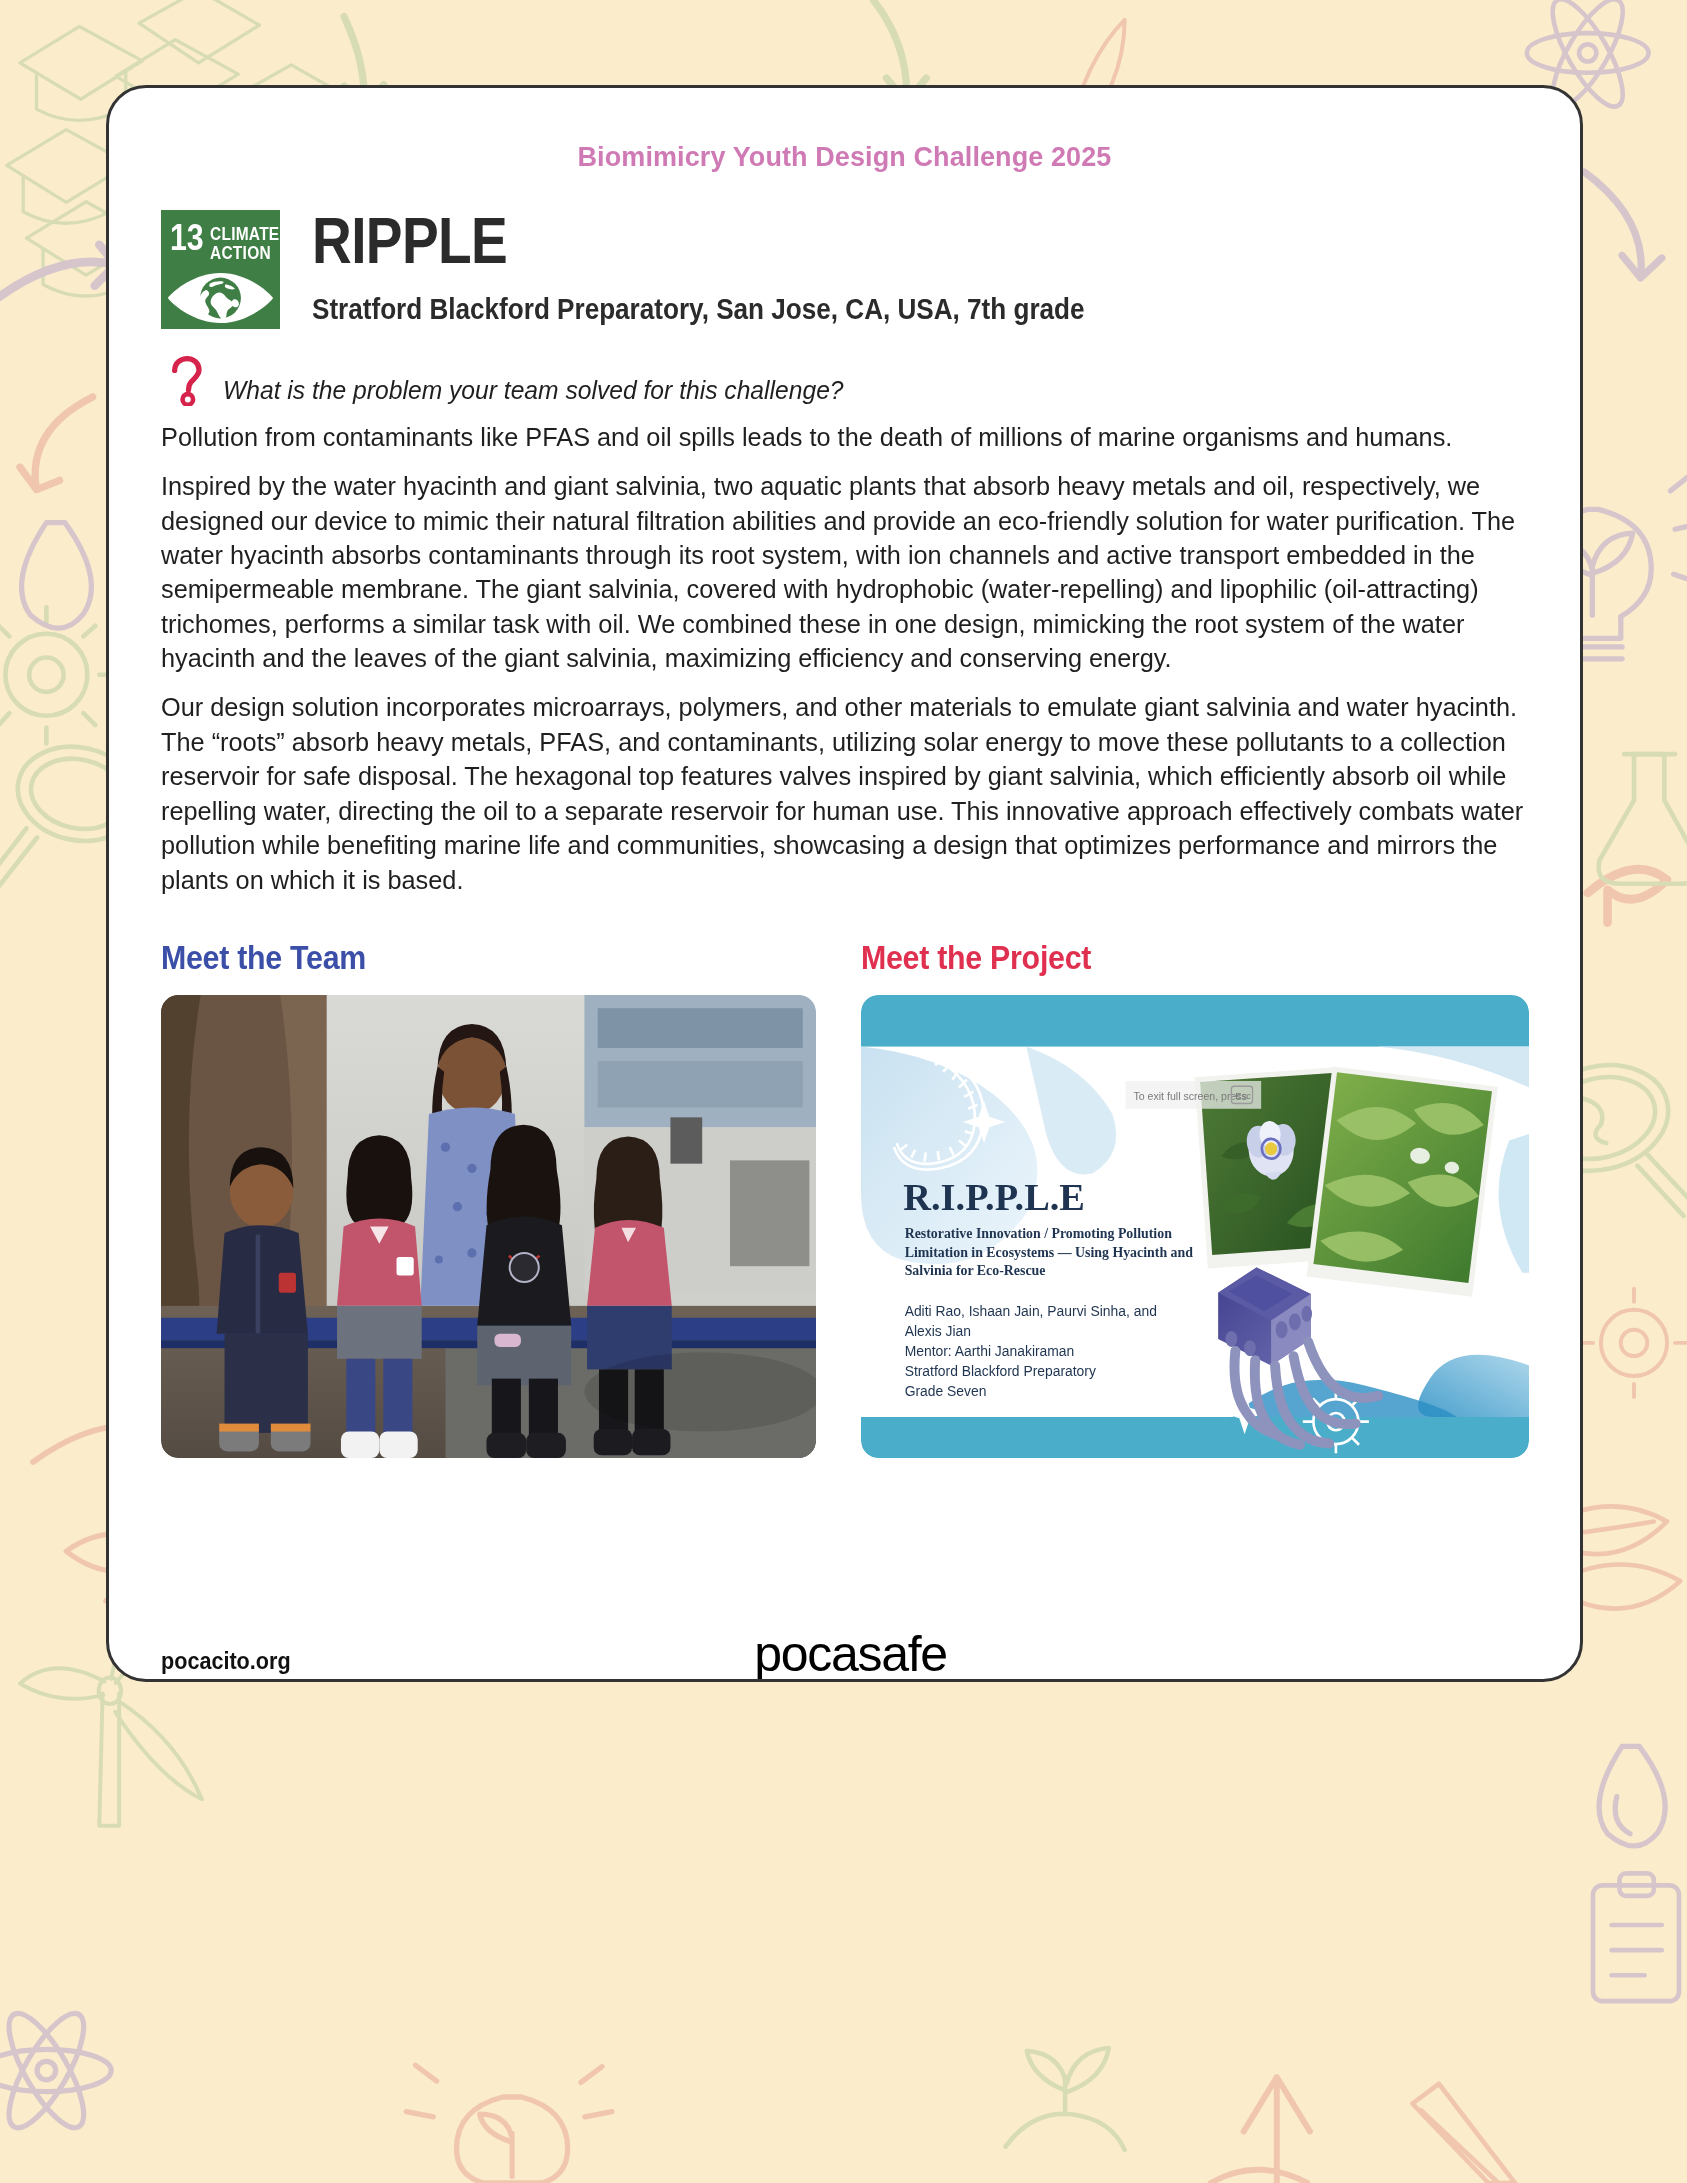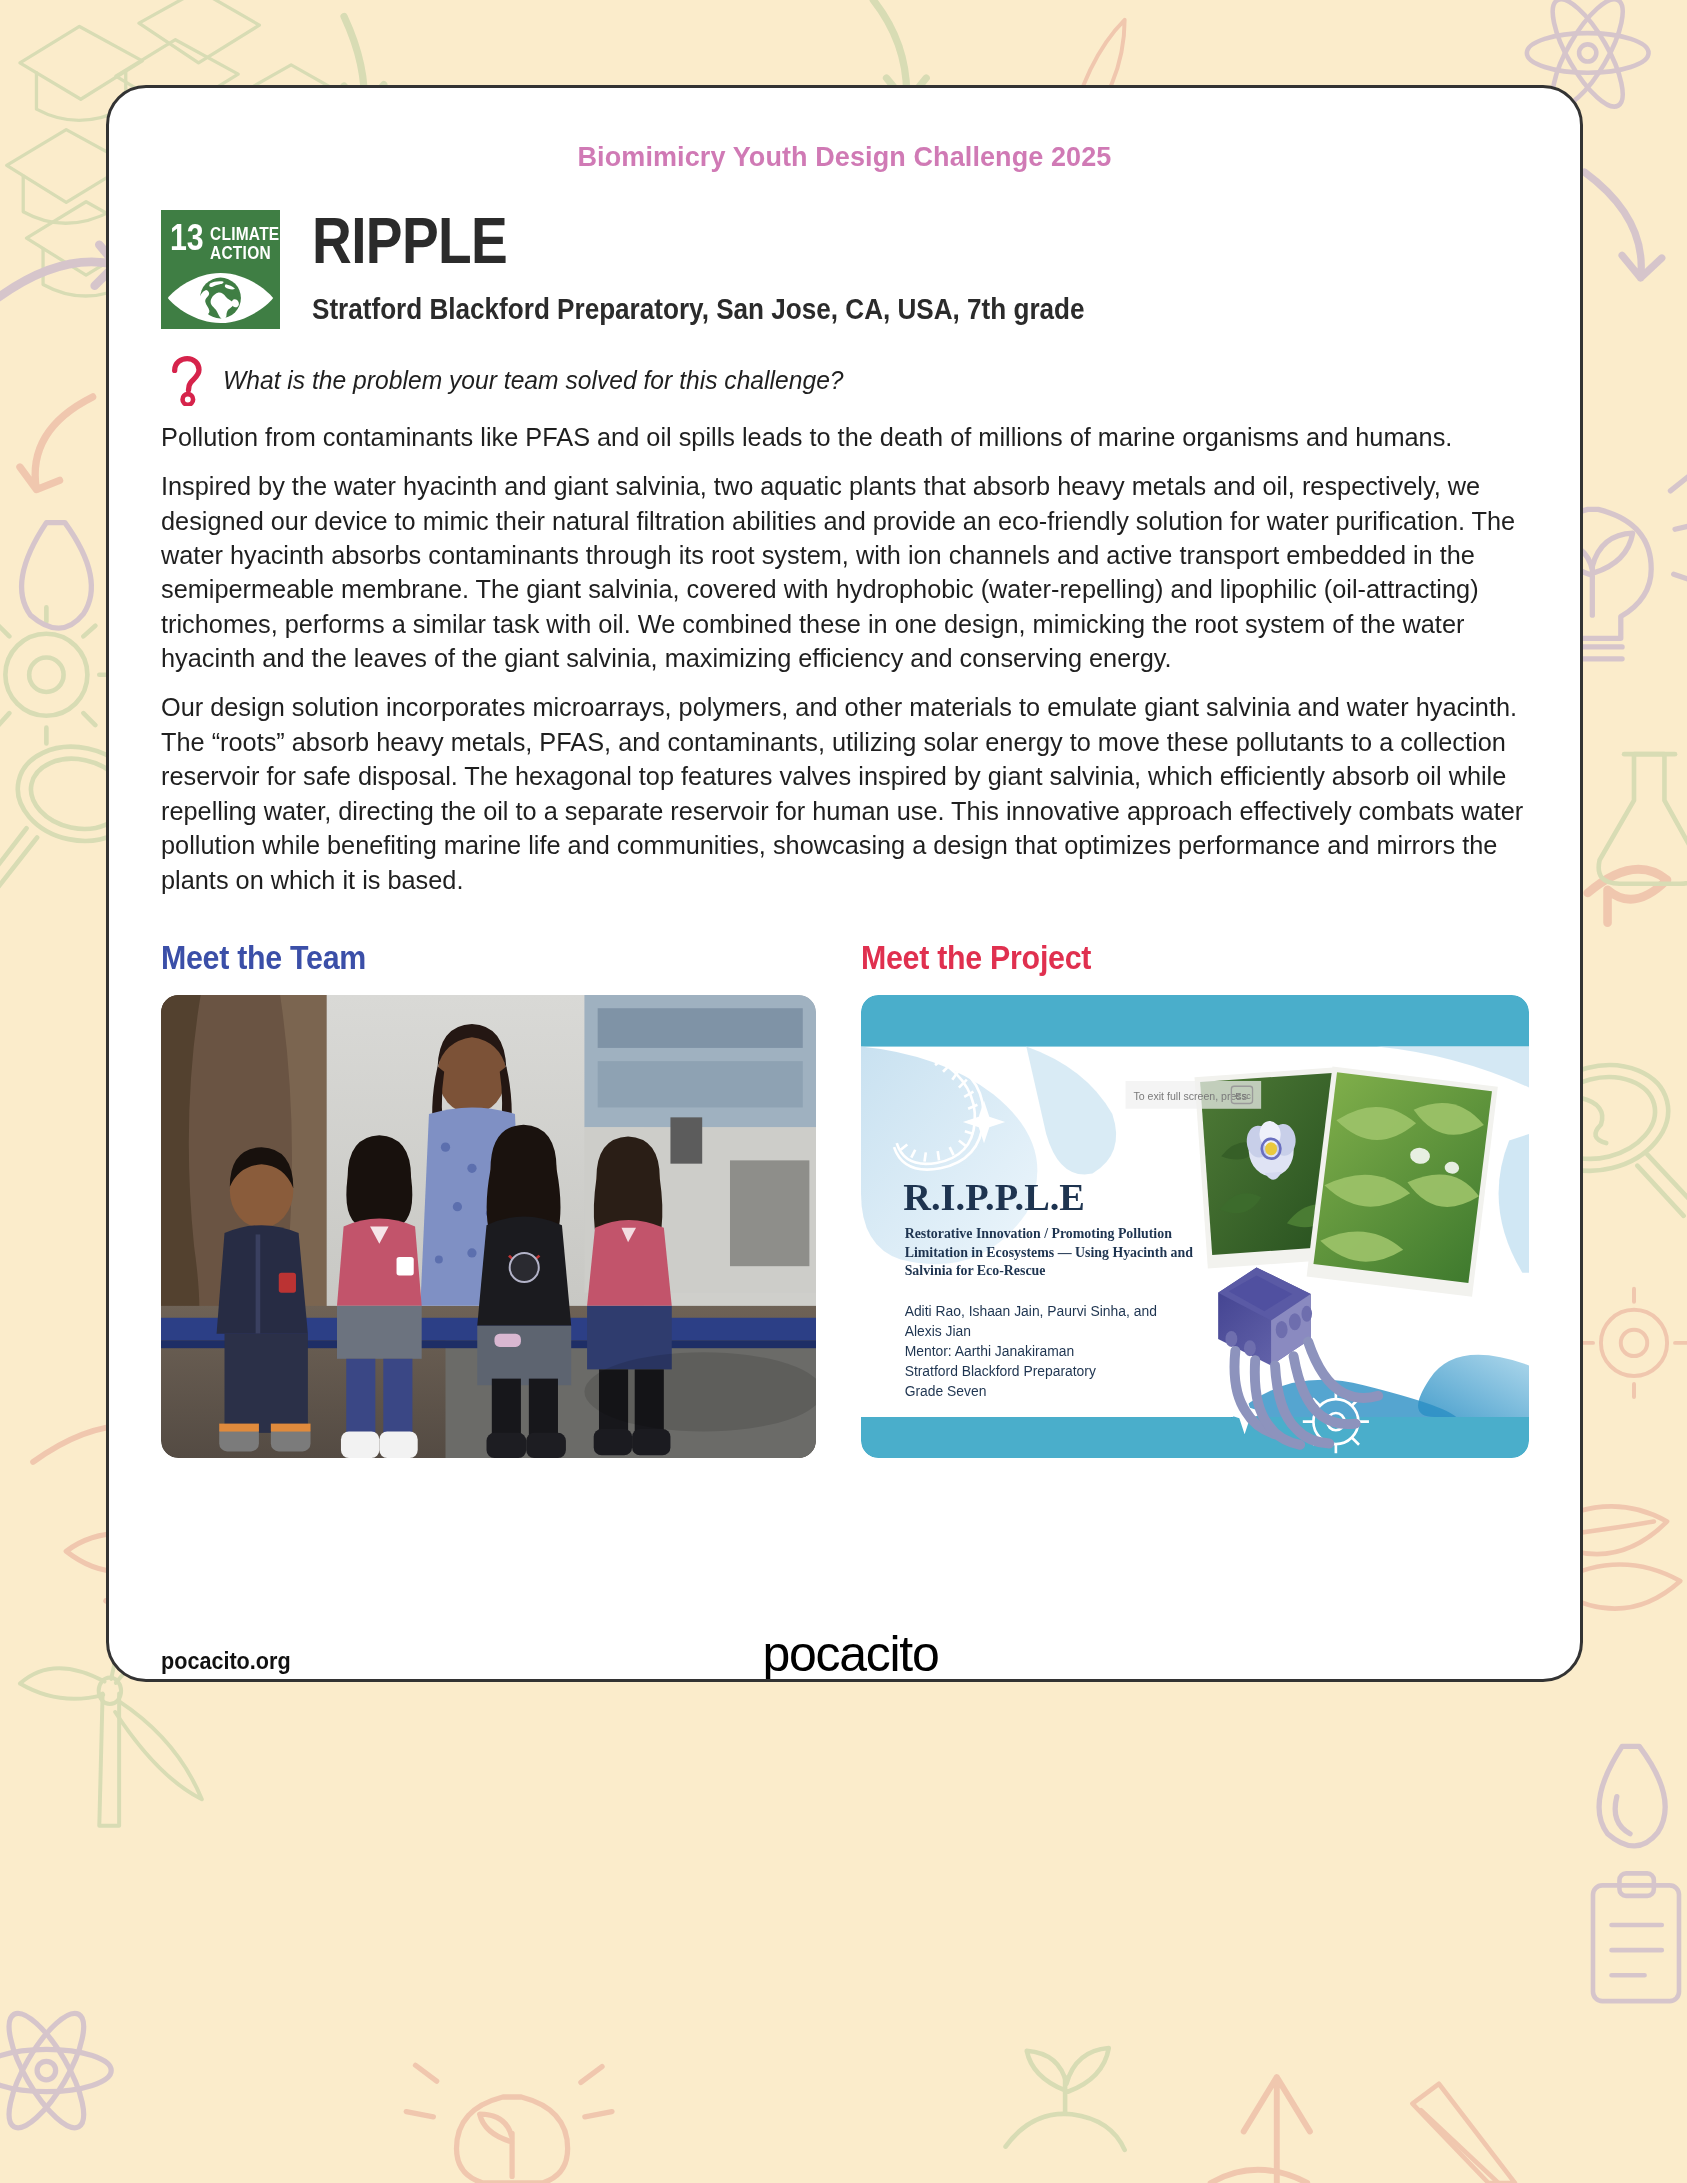--- a/index.html
+++ b/index.html
@@ -74,21 +74,21 @@
     margin-top:20px;
     font-size:29px; font-weight:bold; color:#2b2b2b;
     transform:scaleX(.9); transform-origin:left center;
     font-family:"Liberation Sans Narrow","Liberation Sans",sans-serif;
     white-space:nowrap;
   }
 
   
   .qa-block{ margin:0 52px; }
   .question{
-    display:flex; align-items:center; gap:12px;
+    display:flex; align-items:flex-end; gap:12px;
     margin-top:26.5px;
   }
   .q-icon{ width:50px; height:50px; flex:0 0 auto; display:flex; align-items:center; justify-content:center;}
   .q-text{
     font-style:italic; font-size:26.5px; color:#1f1f1f;
     font-family:"Liberation Sans Narrow","Liberation Sans",sans-serif;
     transform:scaleX(.93); transform-origin:left center;
     white-space:nowrap;
   }
   .answer{
@@ -560,16 +560,16 @@
           <text x="66" y="516" font-family="Liberation Sans, sans-serif" font-size="21" fill="#1e3450">Alexis Jian</text>
           <text x="66" y="546" font-family="Liberation Sans, sans-serif" font-size="21" fill="#1e3450">Mentor: Aarthi Janakiraman</text>
           <text x="66" y="576" font-family="Liberation Sans, sans-serif" font-size="21" fill="#1e3450">Stratford Blackford Preparatory</text>
           <text x="66" y="606" font-family="Liberation Sans, sans-serif" font-size="21" fill="#1e3450">Grade Seven</text>
         </g>
       </svg>
     </div>
   </div>
 
   <div class="footer-url">pocacito.org</div>
-  <div class="brand"><span class="u">poca</span><span>cito</span></div>
+  <div class="brand"><span class="u">poca</span><span>safe</span></div>
 
 </div>
 
 
 </body></html>

